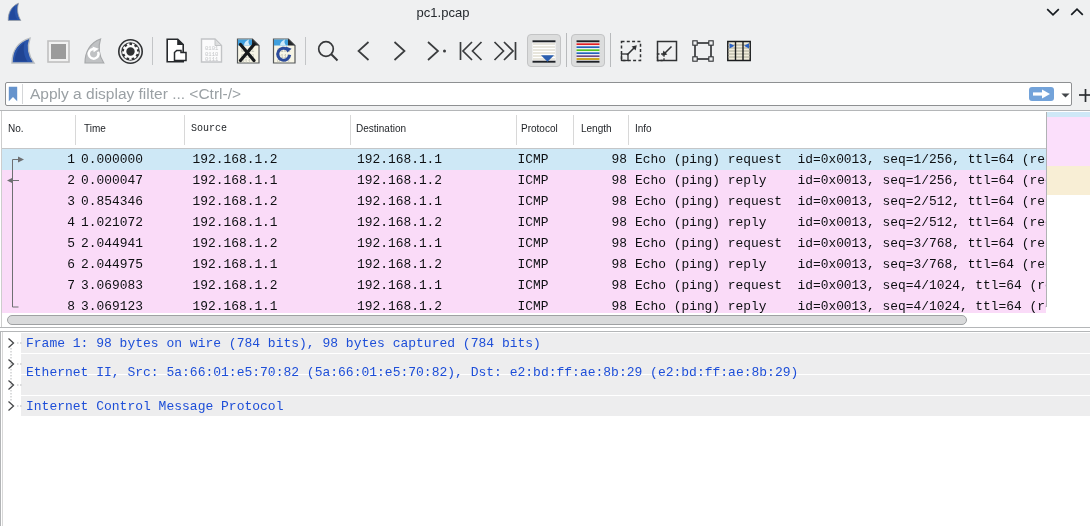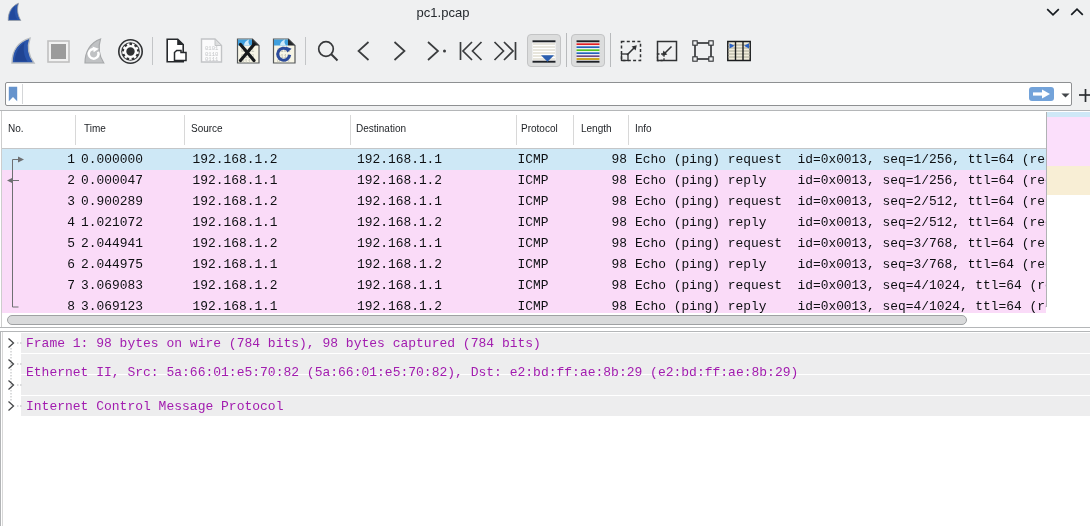--- a/index.html
+++ b/index.html
@@ -27,21 +27,21 @@
 .c-time { left:79px;text-align:right; }
 .c-src { left:190.5px; }
 .c-dst { left:355px; }
 .c-pro { left:515.5px; }
 .c-len { left:578px; width:47px; text-align:right; }
 .c-info { left:633px; }
 
 #mmap { left:1046px; top:112px; width:44px; height:195px; border-left:1px solid #b0b2b4; }
 
 .drow { left:21px; width:1069px; height:20px; background:#ededee; }
-.dtxt { font:13px "Liberation Mono", monospace; color:#a21caf; white-space:pre; }
+.dtxt { font:13px "Liberation Mono", monospace; color:#1d4ed8; white-space:pre; }
 </style>
 </head>
 <body>
 <div id="stage">
 
 <div class="abs" id="chrome"></div>
 <div class="abs" id="title">pc1.pcap</div>
 
 <svg class="abs" style="left:5px; top:2px;" width="20" height="20" viewBox="0 0 20 20">
   <path d="M3.2,18.5 C3.0,10.5 6.5,4.0 13.5,1.2 C11.8,7.0 12.3,12.5 15.8,18.5 Z" fill="#2a55aa" stroke="#9aa0a6" stroke-width="0.8"></path>
@@ -230,20 +230,21 @@
   <line x1="16" y1="1" x2="16" y2="21" stroke="#1b1d1f" stroke-width="1.4"></line>
   <path d="M2.5,3.2 l5,2.6 -5,2.6 z" fill="#2a62c4"></path>
   <path d="M22,3.2 l-5,2.6 5,2.6 z" fill="#2a62c4"></path>
 </svg>
 
 <div class="abs" id="filterbox"></div>
 <svg class="abs" style="left:8px; top:86px;" width="10" height="16" viewBox="0 0 10 16">
   <path d="M0.8,0.8 h8.4 v14.4 l-4.2,-4.2 -4.2,4.2 z" fill="#6593cd"></path>
 </svg>
 <div class="abs" style="left:21.5px; top:84px; width:1px; height:20px; background:#d4d6d8;"></div>
+<div class="abs" id="filterph">Apply a display filter ... &lt;Ctrl-/&gt;</div>
 <div class="abs" style="left:1029px; top:87px; width:25px; height:14px; background:#73a3da; border-radius:3px;"></div>
 <svg class="abs" style="left:1032px; top:89px;" width="19" height="10" viewBox="0 0 19 10">
   <rect x="1" y="3.4" width="9" height="3.2" fill="#fff"></rect>
   <path d="M10,0.4 l8,4.6 -8,4.6 z" fill="#fff"></path>
 </svg>
 <svg class="abs" style="left:1061px; top:92.5px;" width="9" height="5" viewBox="0 0 9 5">
   <path d="M0.4,0.4 h8.2 l-4.1,4.2 z" fill="#43464a"></path>
 </svg>
 <svg class="abs" style="left:1079px; top:89px;" width="11" height="13" viewBox="0 0 11 13">
   <line x1="6.5" y1="0" x2="6.5" y2="13" stroke="#2b2e31" stroke-width="1.7"></line>
@@ -254,21 +255,21 @@
 
 <div class="abs" style="left:2px; top:114px; width:1044px; height:35px; background:#fff; border-bottom:1px solid #c4c6c8;"></div>
 <div class="abs vsep" style="left:75px;"></div>
 <div class="abs vsep" style="left:184px;"></div>
 <div class="abs vsep" style="left:350px;"></div>
 <div class="abs vsep" style="left:516px;"></div>
 <div class="abs vsep" style="left:573px;"></div>
 <div class="abs vsep" style="left:628px;"></div>
 <div class="abs hdrtxt" style="left:8px;">No.</div>
 <div class="abs hdrtxt" style="left:84px;">Time</div>
-<div class="abs hdrtxt" style="left:191px;">Source</div>
+<div class="abs hdrtxt" style="left:191px;font-family:Liberation Mono, monospace;">Source</div>
 <div class="abs hdrtxt" style="left:356px;">Destination</div>
 <div class="abs hdrtxt" style="left:521px; width:52px; overflow:hidden;">Protocol</div>
 <div class="abs hdrtxt" style="left:581px; width:45px; overflow:hidden;">Length</div>
 <div class="abs hdrtxt" style="left:635px;">Info</div>
 
 <div class="abs row" style="top:149px; background:#cee8f6;">
   <span class="c-no">1</span>
       <span class="c-time">0.000000</span>
       <span class="c-src">192.168.1.2</span>
       <span class="c-dst">192.168.1.1</span>
@@ -280,21 +281,21 @@
   <span class="c-no">2</span>
       <span class="c-time">0.000047</span>
       <span class="c-src">192.168.1.1</span>
       <span class="c-dst">192.168.1.2</span>
       <span class="c-pro">ICMP</span>
       <span class="c-len">98</span>
       <span class="c-info">Echo (ping) reply    id=0x0013, seq=1/256, ttl=64 (request in 1)</span>
 </div>
 <div class="abs row" style="top:191px; background:#fadbf8;">
   <span class="c-no">3</span>
-      <span class="c-time">0.900289</span>
+      <span class="c-time">0.854346</span>
       <span class="c-src">192.168.1.2</span>
       <span class="c-dst">192.168.1.1</span>
       <span class="c-pro">ICMP</span>
       <span class="c-len">98</span>
       <span class="c-info">Echo (ping) request  id=0x0013, seq=2/512, ttl=64 (reply in 4)</span>
 </div>
 <div class="abs row" style="top:212px; background:#fadbf8;">
   <span class="c-no">4</span>
       <span class="c-time">1.021072</span>
       <span class="c-src">192.168.1.1</span>

